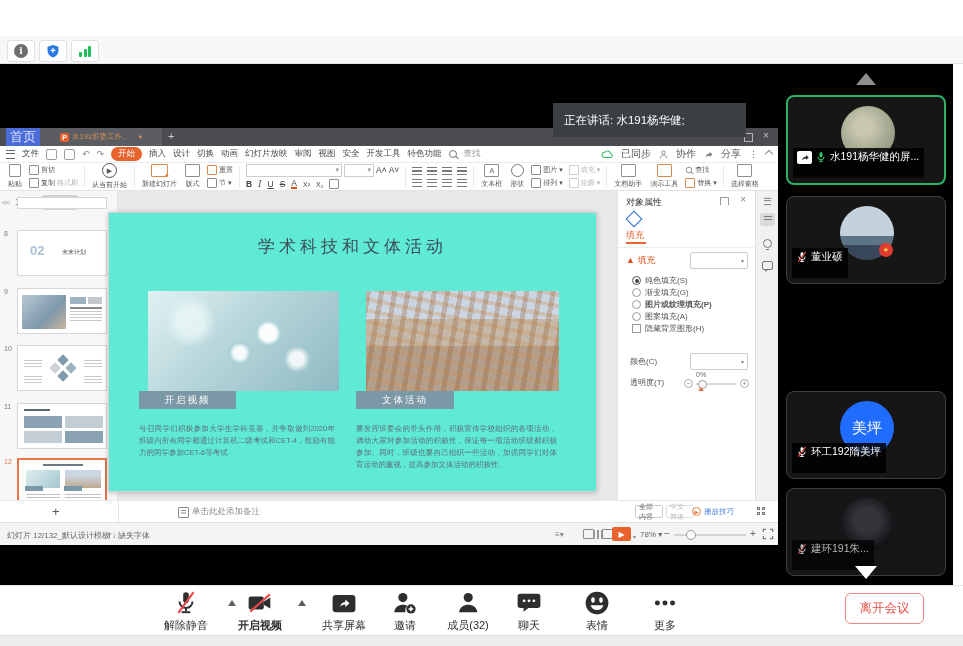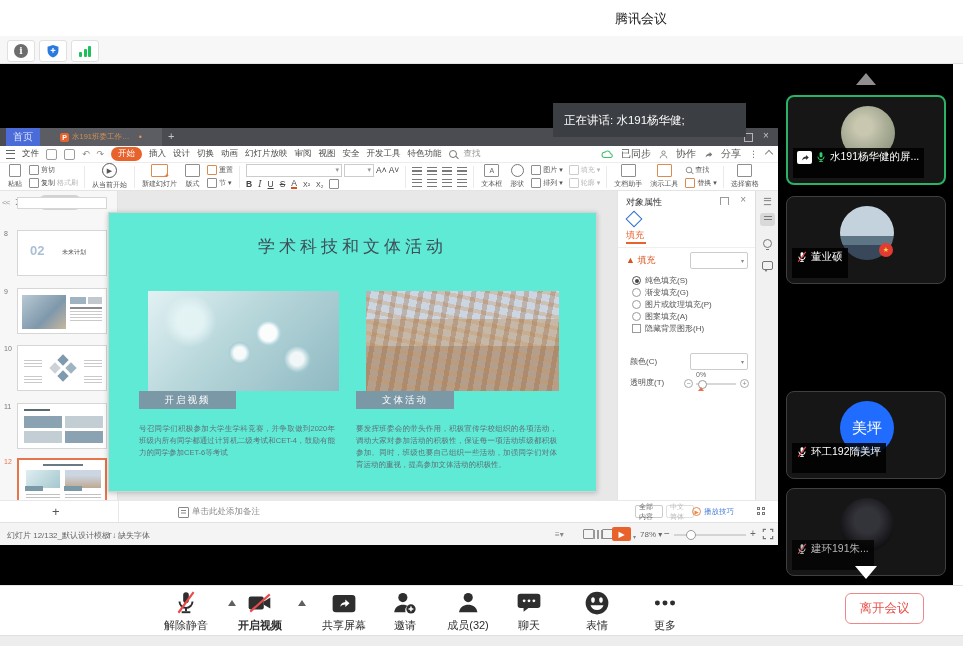--- a/index.html
+++ b/index.html
@@ -17,21 +17,21 @@
   .sig i{display:block;width:3px;background:#1fc05c;border-radius:1px;}
   .timerbox{left:866px;top:42px;width:38px;height:17px;background:#fff;border:1px solid #c9c9c9;border-radius:2px;
             font-size:10.5px;color:#222;display:flex;align-items:center;justify-content:center;}
   
   .stage{left:0;top:64px;width:953px;height:521px;background:#000;}
   .banner{left:553px;top:103px;width:193px;height:34px;background:#3b3e43;z-index:30;display:flex;align-items:center;}
   .banner span{margin-left:11px;font-size:11.5px;color:#fbfbfb;}
   
   .wps{left:0;top:128px;width:778px;height:417px;background:#fff;z-index:5;}
   .wtabbar{left:0;top:0;width:778px;height:18px;background:#4a4c51;}
-  .wtab-home{left:6px;top:0;width:34px;height:18px;background:#4a6bd8;color:#d9e1ff;font-size:10px;display:flex;align-items:center;justify-content:center;}
+  .wtab-home{left:6px;top:0;width:34px;height:18px;background:#4a6bd8;color:#d9e1ff;font-size:13px;display:flex;align-items:center;justify-content:center;}
   .wtab-doc{left:40px;top:0;width:122px;height:18px;background:#5b5d62;display:flex;align-items:center;gap:3px;padding:0 20px;box-sizing:border-box;}
   .pbadge{width:9px;height:9px;background:#e8622c;border-radius:2px;color:#fff;font-size:7px;font-weight:bold;display:flex;align-items:center;justify-content:center;flex:0 0 auto;}
   .wtab-doc .t{font-size:7.5px;color:#d09055;white-space:nowrap;overflow:hidden;text-overflow:ellipsis;}
   .wtab-doc .dot{color:#e8925a;font-size:9px;flex:0 0 auto;}
   .wtab-plus{left:168px;top:2px;font-size:11px;color:#c6c6c6;}
   .wctl-restore{left:744px;top:5px;width:7px;height:7px;border:1px solid #b5b5b5;}
   .wctl-close{left:763px;top:2px;font-size:10px;color:#c2c2c2;}
   .wmenubar{left:0;top:18px;width:778px;height:17px;background:#fff;border-bottom:1px solid #ececec;box-sizing:border-box;display:flex;align-items:center;padding:0 6px;gap:7px;}
   .wmenubar .m{font-size:8.5px;color:#4a4a4a;white-space:nowrap;}
   .wmenubar .m.on{background:#e8622c;color:#fff;border-radius:8px;padding:1px 7px;}
@@ -161,23 +161,20 @@
   .titem{position:absolute;top:590px;transform:translateX(-50%);display:flex;flex-direction:column;align-items:center;gap:2px;z-index:10;}
   .titem .lb{font-size:11px;color:#2e2e2e;white-space:nowrap;}
   .caret{position:absolute;top:600px;width:0;height:0;border-left:4.5px solid transparent;border-right:4.5px solid transparent;border-bottom:6px solid #5f5f5f;z-index:10;}
   .leave{left:845px;top:593px;width:77px;height:29px;background:#fff;border:1px solid #e88;border-radius:6px;color:#e8504a;font-size:12.5px;display:flex;align-items:center;justify-content:center;z-index:10;}
 </style>
 </head>
 <body>
 
 <div id="root">
 
-  <div class="abs titlebar">
-    <div class="abs apptitle">腾讯会议</div>
-  </div>
 
   <div class="abs topbar">
     <div class="flex" style="position:absolute;left:7px;top:4px;gap:4px;">
       <div class="tb-box">
         <span class="info-c">i</span>
       </div>
       <div class="tb-box">
         <svg width="14" height="15" viewBox="0 0 18 19">
           <path d="M9 1l7 2.5v4.8c0 4.5-3 7.6-7 8.9-4-1.3-7-4.4-7-8.9V3.5z" fill="#2b7ae0"></path>
           <path d="M9 5v6M6 8h6" stroke="#fff" stroke-width="1.6"></path>
@@ -458,21 +455,21 @@
           <i>▾</i>
         </span>
       <div class="opt" style="top:84px;">
           <span class="radio sel"></span>
           <span>纯色填充(S)</span>
         </div>
       <div class="opt" style="top:96px;">
           <span class="radio"></span>
           <span>渐变填充(G)</span>
         </div>
-      <div class="opt" style="top:108px;">
+      <div class="opt" style="top:108px;font-weight:bold;">
           <span class="radio"></span>
           <span>图片或纹理填充(P)</span>
         </div>
       <div class="opt" style="top:120px;">
           <span class="radio"></span>
           <span>图案填充(A)</span>
         </div>
       <div class="opt" style="top:132px;">
           <span class="chk"></span>
           <span>隐藏背景图形(H)</span>

